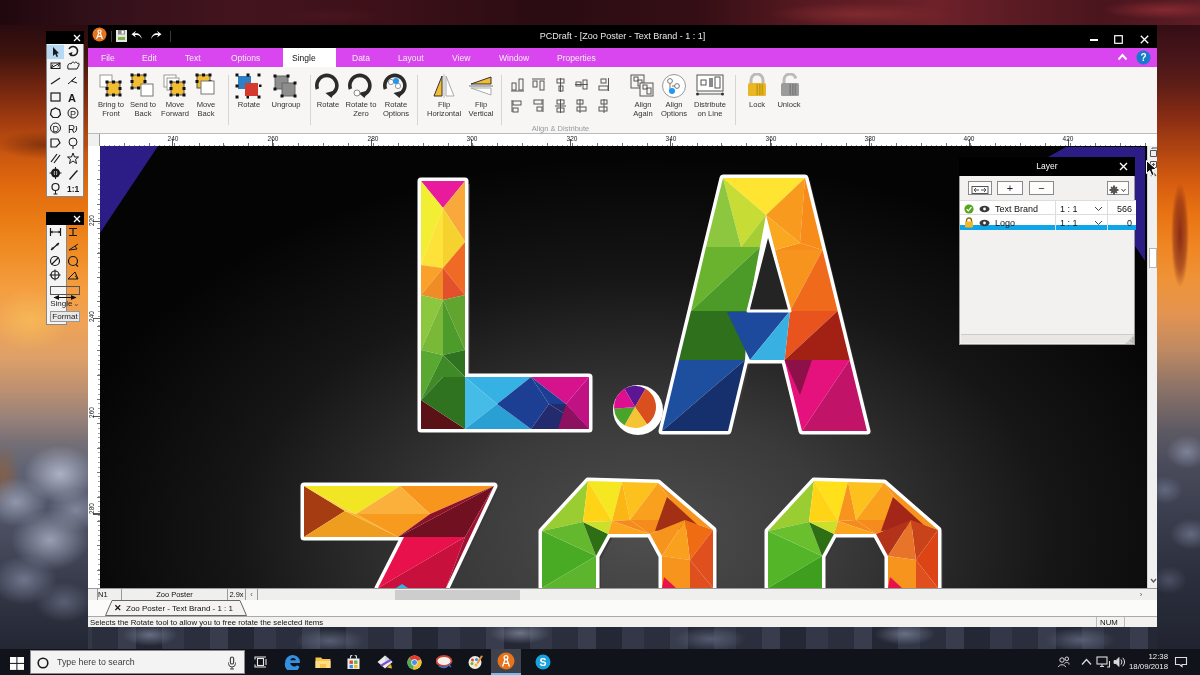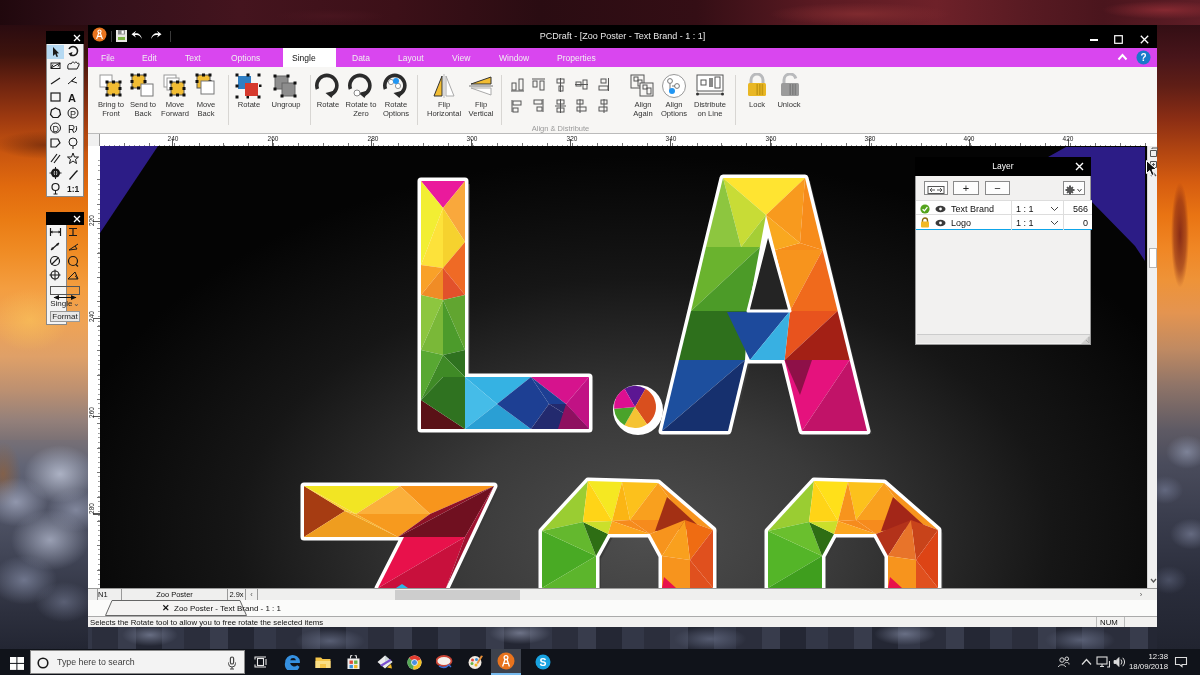--- a/index.html
+++ b/index.html
@@ -564,21 +564,21 @@
           <polygon points="876,534 911,520 888,556" fill="#b3321a"></polygon>
           <polygon points="911,520 938,530 916,560" fill="#c8431a"></polygon>
           <polygon points="916,560 938,530 938,588" fill="#dd4415"></polygon>
           <polygon points="888,556 911,520 916,560" fill="#e8742a"></polygon>
           <polygon points="888,556 916,560 916,588 888,588" fill="#f7941d"></polygon>
           <polygon points="916,560 938,588 916,588" fill="#e0501e"></polygon>
           <polygon points="890,577 888,588 902,588" fill="#e8114b"></polygon>
         </g>
       </svg>
 
-      <div class="abs" style="left:815px;top:11px;width:176px;height:188px;padding-left:24px;">
+      <div class="abs" style="left:859px;top:11px;width:176px;height:188px;padding-left:24px;">
         <div class="abs" style="left:0;top:0;width:176px;height:19px;background:#000;color:#fff;">
           <div class="abs" style="left:0;top:4px;width:176px;text-align:center;font-size:8.5px;">Layer</div>
           <svg class="abs" style="left:160px;top:5px;" width="9" height="9" viewBox="0 0 9 9">
               <path d="M1 1 L8 8 M8 1 L1 8" stroke="#fff" stroke-width="1.4"></path>
             </svg>
         </div>
         <div class="abs" style="left:0;top:19px;width:176px;height:169px;background:#f2f1f0;border:1px solid #999;border-top:none;">
           <div class="abs" style="left:8px;top:5px;width:24px;height:14px;background:#fdfdfd;border:1px solid #8a8a8a;">
             <svg width="22" height="12" viewBox="0 0 22 12">
                 <rect x="3" y="2.5" width="16" height="7" fill="none" stroke="#555"></rect>
@@ -609,21 +609,21 @@
               </svg>
             <div class="abs" style="left:35px;top:3px;font-size:9px;color:#111;">Text Brand</div>
             <div class="abs" style="left:100px;top:3px;font-size:9px;color:#111;">1 : 1</div>
             <svg class="abs" style="left:134px;top:5px;" width="9" height="6" viewBox="0 0 9 6">
                 <path d="M1 1 L4.5 4.5 L8 1" stroke="#444" fill="none"></path>
               </svg>
             <div class="abs" style="left:120px;top:3px;width:52px;text-align:right;font-size:9px;color:#111;">566</div>
             <div class="abs" style="left:95px;top:0;width:1px;height:15px;background:#ddd;"></div>
             <div class="abs" style="left:147px;top:0;width:1px;height:15px;background:#ddd;"></div>
           </div>
-          <div class="abs" style="left:0;top:39px;width:176px;height:15px;background:#fff;border-bottom:1px solid #0ea5e9;">
+          <div class="abs" style="left:0;top:39px;width:176px;height:15px;background:#fff;border-bottom:5px solid #0ea5e9;">
             <svg class="abs" style="left:4px;top:2px;" width="10" height="11" viewBox="0 0 10 11">
                 <path d="M2.5 5 V3.5 A2.5 2.5 0 0 1 7.5 3.5 V5" fill="none" stroke="#8a6a10" stroke-width="1.4"></path>
                 <rect x="1" y="4.6" width="8" height="6" rx="1" fill="#f2b824"></rect>
               </svg>
             <svg class="abs" style="left:19px;top:4px;" width="11" height="8" viewBox="0 0 11 8">
                 <ellipse cx="5.5" cy="4" rx="5" ry="3.2" fill="#3a3a3a"></ellipse>
                 <circle cx="5.5" cy="4" r="1.4" fill="#fff"></circle>
               </svg>
             <div class="abs" style="left:35px;top:3px;font-size:9px;color:#111;">Logo</div>
             <div class="abs" style="left:100px;top:3px;font-size:9px;color:#111;">1 : 1</div>
@@ -661,21 +661,21 @@
     <div class="abs" style="left:34px;top:0;width:106px;height:12px;border-right:1px solid #999;text-align:center;line-height:12px;">Zoo Poster</div>
     <div class="abs" style="left:140px;top:0;width:18px;height:12px;border-right:1px solid #999;text-align:center;line-height:12px;">2.9x</div>
     <div class="abs" style="left:158px;top:0;width:12px;height:12px;border-right:1px solid #999;text-align:center;line-height:11px;color:#555;">‹</div>
     <div class="abs" style="left:307px;top:1px;width:125px;height:10px;background:#cdcdcd;"></div>
     <div class="abs" style="left:1047px;top:0;width:12px;height:12px;text-align:center;line-height:11px;color:#555;">›</div>
   </div>
   <div id="tabrow" class="abs" style="left:0;top:575px;width:1069px;height:16px;background:#fbfbfa;">
     <svg class="abs" style="left:10px;top:0;" width="156" height="16" viewBox="0 0 156 16">
       <path d="M14 0.5 L142 0.5 L148.5 15.5 L7.5 15.5 Z" fill="#f4f3f2" stroke="#666" stroke-width="1"></path>
     </svg>
-    <div class="abs" style="left:26px;top:3px;font-size:8px;color:#111;margin-left:48px;"><b style="font-size:9px;">✕</b>&nbsp; Zoo Poster - Text Brand - 1 : 1</div>
+    <div class="abs" style="left:26px;top:3px;font-size:8px;color:#111;"><b style="font-size:9px;">✕</b>&nbsp; Zoo Poster - Text Brand - 1 : 1</div>
   </div>
   <div id="statusbar" class="abs" style="left:0;top:591px;width:1069px;height:11px;background:#f2f1f0;border-top:1px solid #aaa;font-size:7.8px;color:#111;padding-left:24px;">
     <div class="abs" style="left:2px;top:1px;">Selects the Rotate tool to allow you to free rotate the selected items</div>
     <div class="abs" style="left:1012px;top:1px;">NUM</div>
       <div class="abs" style="left:1008px;top:0;width:1px;height:10px;background:#bbb;"></div>
       <div class="abs" style="left:1036px;top:0;width:1px;height:10px;background:#bbb;"></div>
   </div>
 </div>
 
 <div id="pal1" class="abs" style="left:46px;top:31px;width:38px;height:166px;background:#f4f4f4;border:1px solid #888;">

